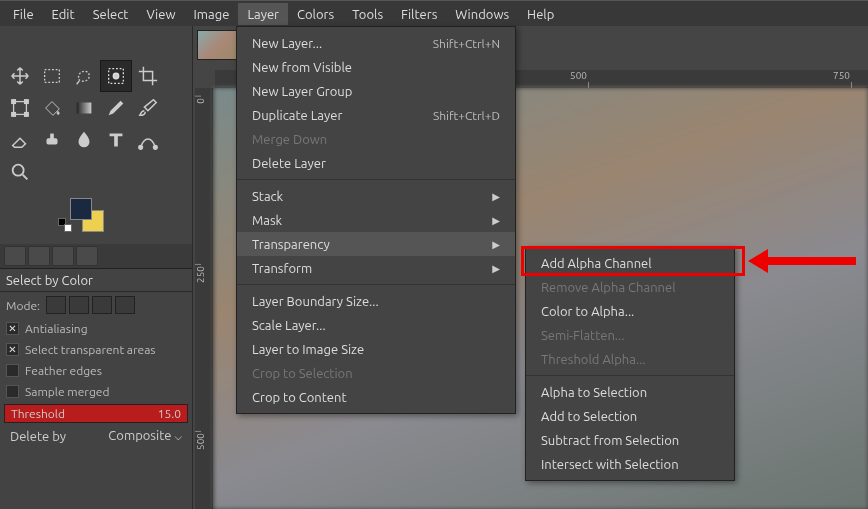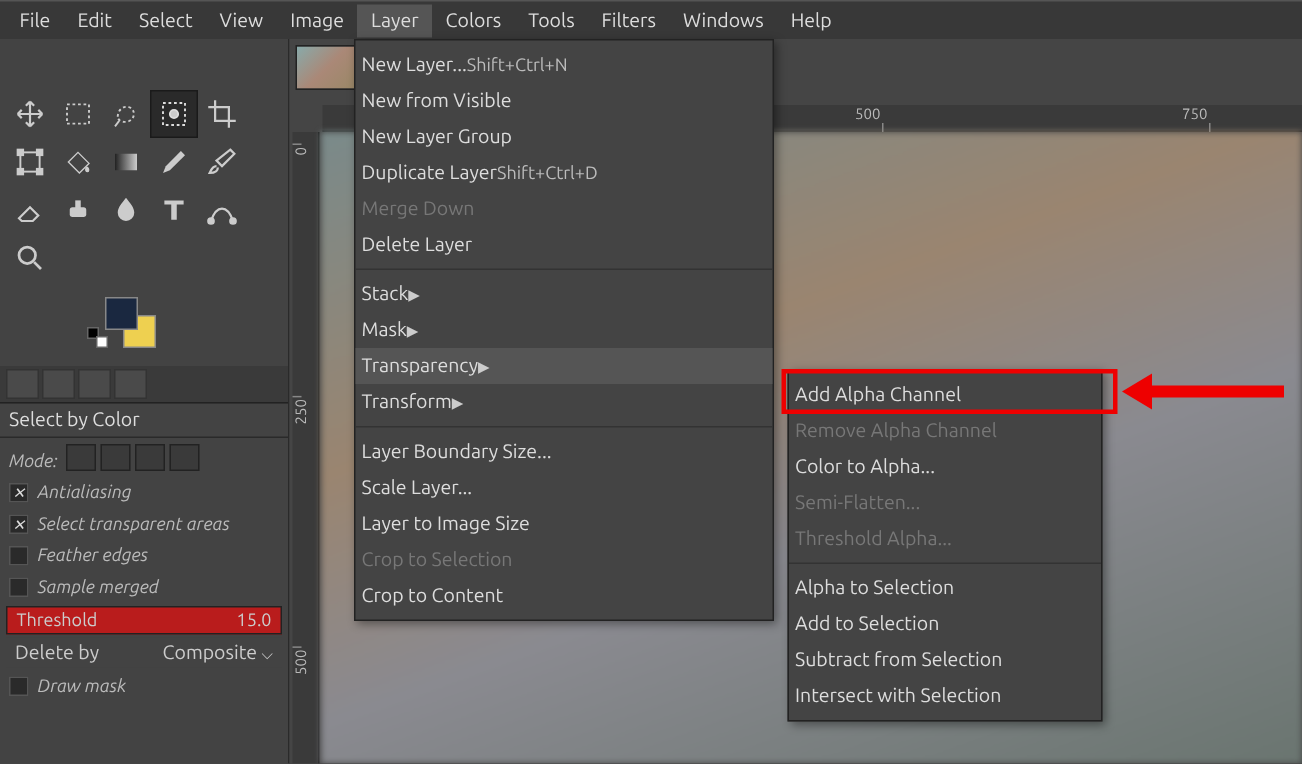--- a/index.html
+++ b/index.html
@@ -24,21 +24,21 @@
 .swatch-area { margin: 8px 0 10px 70px; position: relative; width: 40px; height: 36px; }
 .swatch-fg { position: absolute; left: 0; top: 0; width: 22px; height: 22px; background: #1a2840; border: 1px solid #888; z-index: 2; }
 .swatch-bg { position: absolute; left: 12px; top: 12px; width: 22px; height: 22px; background: #eed050; border: 1px solid #888; }
 .swatch-mini { position: absolute; left: -12px; top: 20px; width: 8px; height: 8px; background: #000; border: 1px solid #666; }
 .swatch-mini2 { position: absolute; left: -6px; top: 26px; width: 8px; height: 8px; background: #fff; border: 1px solid #666; }
 
 .tabstrip { display: flex; gap: 2px; padding: 2px 4px; background: #3a3a3a; border-bottom: 1px solid #222; }
 .tabicon { width: 22px; height: 20px; background: #4a4a4a; border: 1px solid #333; }
 
 .opt-title { padding: 4px 6px; color: #ddd; font-size: 13px; border-bottom: 1px solid #2a2a2a; }
-.opt-row { display: flex; align-items: flex-end; gap: 6px; padding: 4px 6px; font-style: italic; }
+.opt-row { display: flex; align-items: center; gap: 6px; padding: 4px 6px; }
 .opt-row .label { color: #bbb; font-size: 12px; }
 .mode-btns { display: flex; gap: 3px; }
 .mode-btn { width: 20px; height: 18px; background: #3a3a3a; border: 1px solid #222; }
 
 .check { width: 13px; height: 13px; background: #2a2a2a; border: 1px solid #555; display: inline-flex; align-items: center; justify-content: center; font-size: 10px; color: #ddd; }
 .check.on::after { content: "✕"; }
 
 .slider-row { display: flex; align-items: center; padding: 2px 6px; background: #b91c1c; border: 1px solid #222; margin: 2px 4px; }
 .slider-row .lab { flex: 1; font-size: 12px; }
 .slider-row .val { font-size: 12px; }
@@ -53,21 +53,21 @@
 .hruler .tick { position: absolute; top: 0; height: 18px; font-size: 10px; color: #bbb; }
 .hruler .tick::before { content: ""; position: absolute; right: -2px; top: 12px; width: 1px; height: 6px; background: #888; }
 .vruler { position: absolute; left: 2px; top: 62px; width: 18px; bottom: 0; background: #3a3a3a; border-right: 1px solid #222; }
 .vruler .tick { position: absolute; left: 0; width: 18px; font-size: 10px; color: #bbb; writing-mode: vertical-rl; transform: rotate(180deg); }
 .vruler .tick::after { content: ""; position: absolute; left: 12px; bottom: -2px; width: 6px; height: 1px; background: #888; }
 
 .canvas-img { position: absolute; left: 21px; top: 62px; right: 0; bottom: 0; background: linear-gradient(160deg, #7a8a8a 0%, #9a8570 35%, #8a8a90 60%, #6a7570 100%); filter: blur(2px); }
 
 
 .menu { position: absolute; background: #444; border: 1px solid #222; padding: 4px 0; box-shadow: 2px 2px 6px rgba(0,0,0,.4); min-width: 280px; }
-.menu .mi { display: flex; align-items: center; padding: 5px 4px; color: #ddd; cursor: pointer; }
+.menu .mi { display: flex; align-items: center; justify-content: space-between; padding: 5px 15px; color: #ddd; cursor: pointer; }
 .menu .mi.disabled { color: #777; }
 .menu .mi.hover { background: #555; }
 .menu .mi .accel { color: #bbb; font-size: 12px; }
 .menu .sep { height: 1px; background: #333; margin: 4px 0; }
 .menu .arrow { font-size: 10px; color: #ccc; }
 
 .submenu { min-width: 210px; }
 
 .highlight-box { position: absolute; border: 3px solid #e00; pointer-events: none; }
 .arrow-annot { position: absolute; pointer-events: none; }
@@ -248,31 +248,27 @@
   <div class="slider-row">
     <span class="lab">Threshold</span>
     <span class="val">15.0</span>
   </div>
 
   <div class="combo">
     <span>Delete by</span>
     <span><span>Composite</span> <span class="dd">⌵</span></span>
   </div>
 
-  <div class="opt-row">
-    <span class="check"></span>
-    <span class="label">Draw mask</span>
-  </div>
 </div>
 
 <div class="canvas-area">
   <div class="thumb"></div>
   <div class="hruler" id="hruler">
       <div class="tick" style="left: 355px;">500</div>
-      <div class="tick" style="left: 573px;">750</div>
+      <div class="tick" style="left: 618px;">750</div>
     </div>
   <div class="vruler" id="vruler">
       <div class="tick" style="top: 10px;">0</div>
       <div class="tick" style="top: 178px;">250</div>
       <div class="tick" style="top: 345px;">500</div>
     </div>
   <div class="canvas-img"></div>
 </div>
 
 <div class="menu" id="layermenu" style="left:236px; top:26px;">

